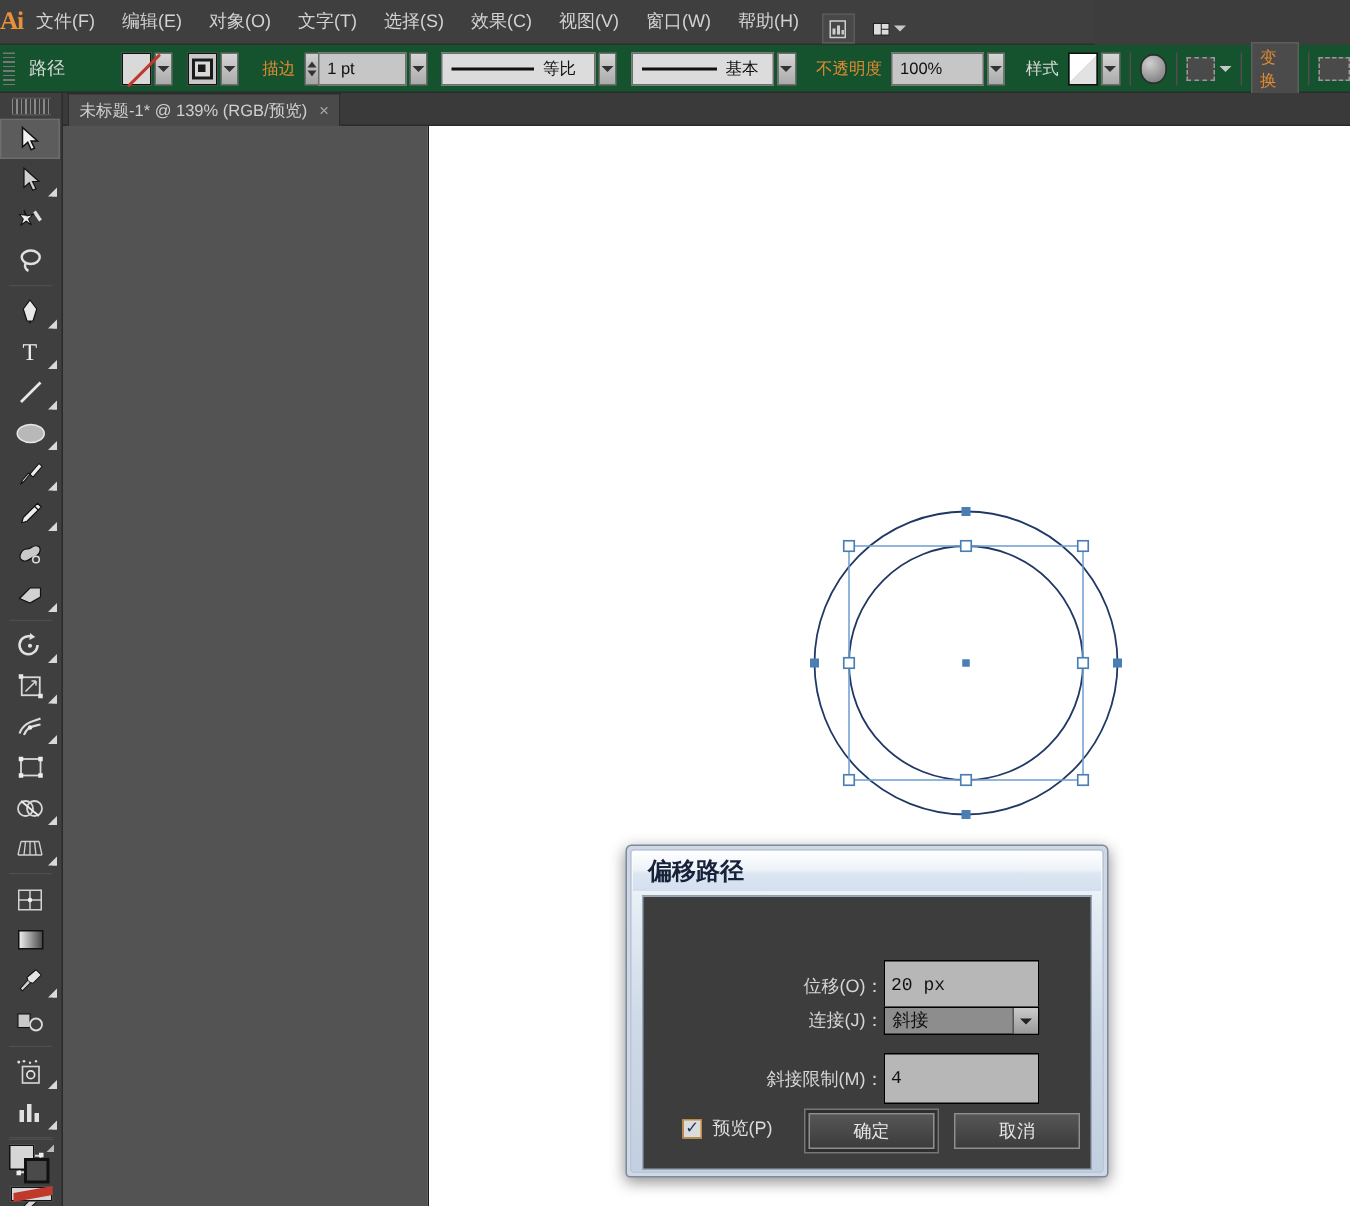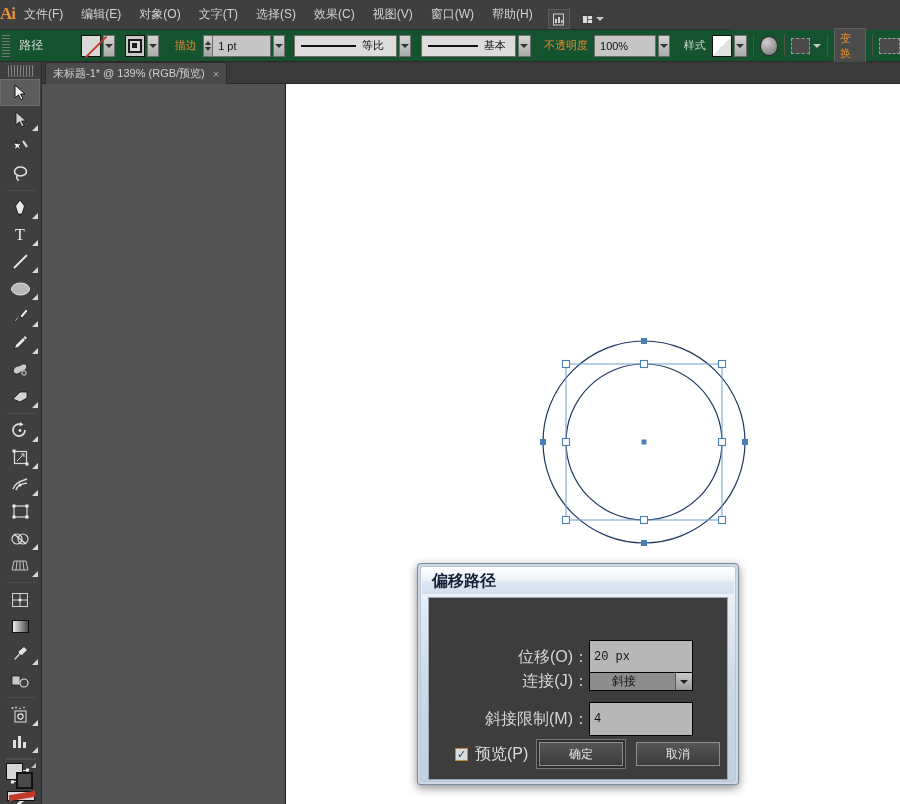--- a/index.html
+++ b/index.html
@@ -154,30 +154,30 @@
     background:linear-gradient(180deg,#fdfefe 0%,#eef3f9 45%,#dde7f2 55%,#d3def0 100%);
     border-radius:2px 2px 0 0;
   }
   #dlg-title { color:#16213a; font-size:16px; font-weight:bold; }
   #dlg-body {
     margin:3px 6px 6px 6px; height:183px;
     background:#3d3d3d; border:1px solid #9aa7b6;
     position:relative;
   }
   .row { display:flex; align-items:center; position:absolute; }
-  .dlg-label { color:#d5d5d5; font-size:16px; text-align:right; white-space:nowrap; }
+  .dlg-label { color:#d5d5d5; font-size:12px; text-align:right; white-space:nowrap; }
   .dlg-input {
     background:#b7b7b7; border:1px solid #000; color:#111; font-size:12px;
     height:19px; display:flex; align-items:center; padding:16px 4px;
     font-family:"Liberation Mono","DejaVu Sans Mono",monospace;
   }
   .dlg-select {
     background:#8d8d8d; border:1px solid #000; height:19px;
     display:flex; align-items:center; justify-content:space-between;
-    color:#111; font-size:12px; padding:0 0 0 22px;
+    color:#111; font-size:12px; padding:0 0 0 5px;
   }
   .dlg-select .arrowbox {
     width:17px;height:17px;background:linear-gradient(#cacaca,#9a9a9a);
     border-left:1px solid #555; display:flex;align-items:center;justify-content:center;
   }
   .dlg-select .arrowbox .caret { border-top-color:#222; margin:0; }
   .dlg-btn {
     background:linear-gradient(#565656,#3c3c3c);
     border:1px solid #8f8f8f; color:#e6e6e6; font-size:12px;
     height:24px; display:flex; align-items:center; justify-content:center;

